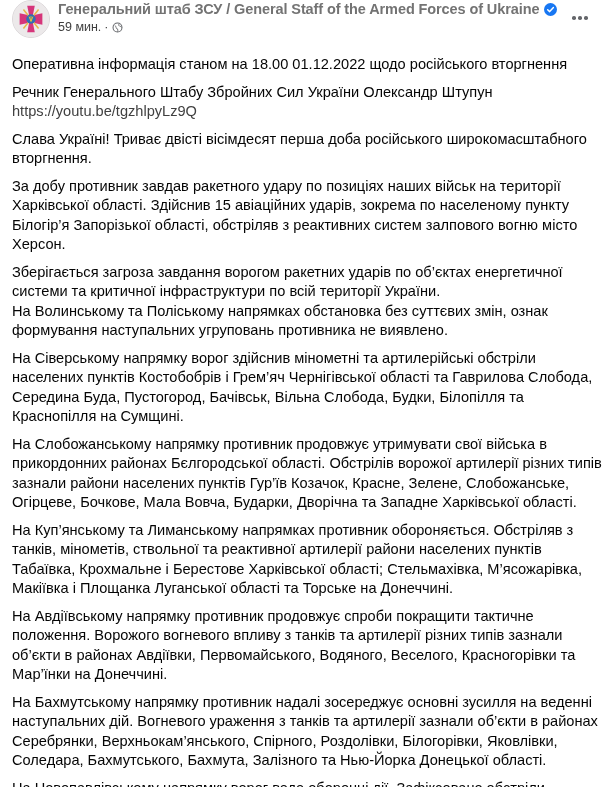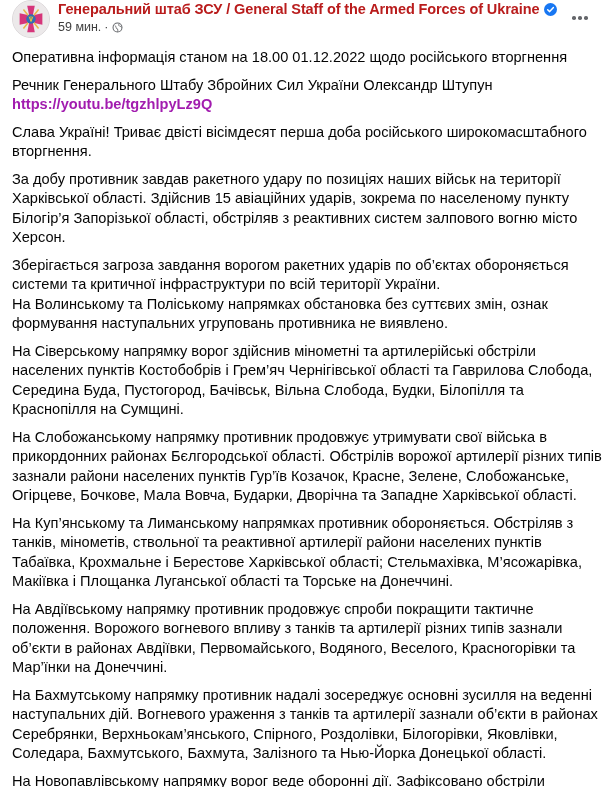--- a/index.html
+++ b/index.html
@@ -1,31 +1,31 @@
 <!DOCTYPE html>
 <html><head>
 <meta charset="utf-8">
 <style>
   html, body { margin: 0; padding: 0; background: #ffffff; }
   body { width: 616px; height: 787px; overflow: hidden; font-family: "Liberation Sans", "DejaVu Sans", sans-serif; color: #050505; }
   .post { position: relative; width: 616px; }
   .header { position: relative; height: 40px; }
   .avatar { position: absolute; left: 12px; top: 0px; width: 38px; height: 38px; border-radius: 50%; background: #ece9ea; overflow: hidden; border: 1px solid #dcd8da; box-sizing: border-box; }
   .avatar svg { width: 100%; height: 100%; display: block; }
-  .author-line { position: absolute; left: 58px; top: 1px; font-size: 14.5px; font-weight: bold; color: #b91c1c; white-space: nowrap; display: flex; align-items: center; letter-spacing: -0.1px; }
+  .author-line { position: absolute; left: 58px; top: 1px; font-size: 14.5px; font-weight: bold; color: #737373; white-space: nowrap; display: flex; align-items: center; letter-spacing: -0.1px; }
   .verified { display: inline-block; width: 13px; height: 13px; margin-left: 5px; }
   .meta { position: absolute; left: 58px; top: 20px; font-size: 12.5px; color: #404040; display: flex; align-items: center; }
   .meta .dot { margin: 0 3px; }
   .globe { width: 11px; height: 11px; display: inline-block; }
   .more { position: absolute; right: 22px; top: 4px; width: 28px; height: 28px; display: flex; align-items: center; justify-content: center; border-radius: 50%; cursor: pointer; }
   .more span { width: 3.5px; height: 3.5px; border-radius: 50%; background: #65676b; margin: 0 1.3px; display: inline-block; }
   .body { padding: 0 12px 0 12px; font-size: 14.6px; line-height: 19.5px; color: #050505; }
   .body p { margin: 0 0 8px 0; }
-  .body p.title { margin-top: 8px; margin-bottom: 8px; }
-  .link { color: #a21caf; text-decoration: none; cursor: pointer; font-weight: bold; }
+  .body p.title { margin-top: 15px; margin-bottom: 8px; }
+  .link { color: #404040; text-decoration: none; cursor: pointer; }
 </style>
 </head>
 <body>
 
 <div class="post">
   <div class="header">
     <div class="avatar">
       <svg viewBox="0 0 38 38">
         <rect width="38" height="38" fill="#ece9ea"></rect>
 
@@ -61,21 +61,21 @@
 
   <div class="body">
     <p class="title">Оперативна інформація станом на 18.00 01.12.2022 щодо російського вторгнення</p>
     <p>
       <span>Речник Генерального Штабу Збройних Сил України Олександр Штупун</span><br>
       <a class="link">https://youtu.be/tgzhlpyLz9Q</a>
     </p>
     <p>Слава Україні! Триває двісті вісімдесят перша доба російського широкомасштабного вторгнення.</p>
     <p>За добу противник завдав ракетного удару по позиціях наших військ на території Харківської області. Здійснив 15 авіаційних ударів, зокрема по населеному пункту Білогір’я Запорізької області, обстріляв з реактивних систем залпового вогню місто Херсон.</p>
     <p>
-      <span>Зберігається загроза завдання ворогом ракетних ударів по об’єктах обороняється системи та критичної інфраструктури по всій території України.</span><br>
+      <span>Зберігається загроза завдання ворогом ракетних ударів по об’єктах енергетичної системи та критичної інфраструктури по всій території України.</span><br>
       <span>На Волинському та Поліському напрямках обстановка без суттєвих змін, ознак формування наступальних угруповань противника не виявлено.</span>
     </p>
     <p>На Сіверському напрямку ворог здійснив мінометні та артилерійські обстріли населених пунктів Костобобрів і Грем’яч Чернігівської області та Гаврилова Слобода, Середина Буда, Пустогород, Бачівськ, Вільна Слобода, Будки, Білопілля та Краснопілля на Сумщині.</p>
     <p>На Слобожанському напрямку противник продовжує утримувати свої війська в прикордонних районах Бєлгородської області. Обстрілів ворожої артилерії різних типів зазнали райони населених пунктів Гур’їв Козачок, Красне, Зелене, Слобожанське, Огірцеве, Бочкове, Мала Вовча, Бударки, Дворічна та Западне Харківської області.</p>
     <p>На Куп’янському та Лиманському напрямках противник обороняється. Обстріляв з танків, мінометів, ствольної та реактивної артилерії райони населених пунктів Табаївка, Крохмальне і Берестове Харківської області; Стельмахівка, М’ясожарівка, Макіївка і Площанка Луганської області та Торське на Донеччині.</p>
     <p>На Авдіївському напрямку противник продовжує спроби покращити тактичне положення. Ворожого вогневого впливу з танків та артилерії різних типів зазнали об’єкти в районах Авдіївки, Первомайського, Водяного, Веселого, Красногорівки та Мар’їнки на Донеччині.</p>
     <p>На Бахмутському напрямку противник надалі зосереджує основні зусилля на веденні наступальних дій. Вогневого ураження з танків та артилерії зазнали об’єкти в районах Серебрянки, Верхньокам’янського, Спірного, Роздолівки, Білогорівки, Яковлівки, Соледара, Бахмутського, Бахмута, Залізного та Нью-Йорка Донецької області.</p>
     <p>На Новопавлівському напрямку ворог веде оборонні дії. Зафіксовано обстріли окупантами районів населених пунктів Времівка, Велика Новосілка, Богоявленка, Парасковіївка, Золота Нива, Пречистівка, Вугледар та Павлівка Донецької області.</p>
 
   </div>

